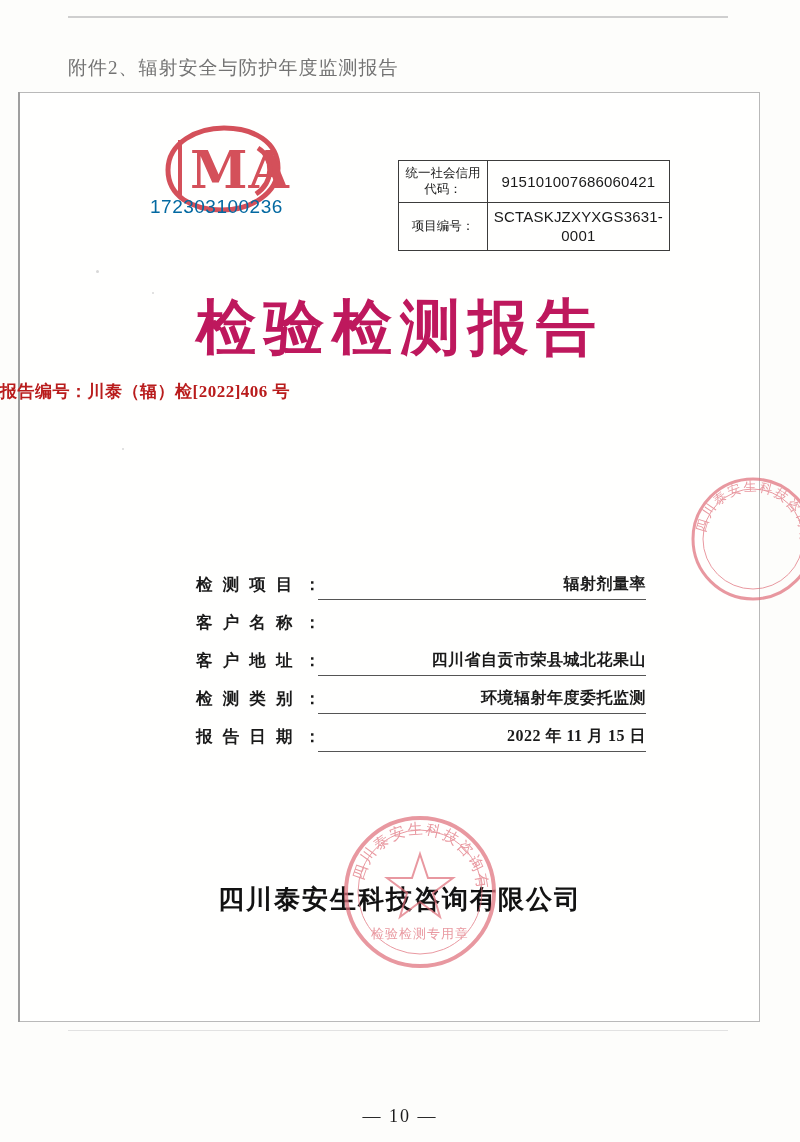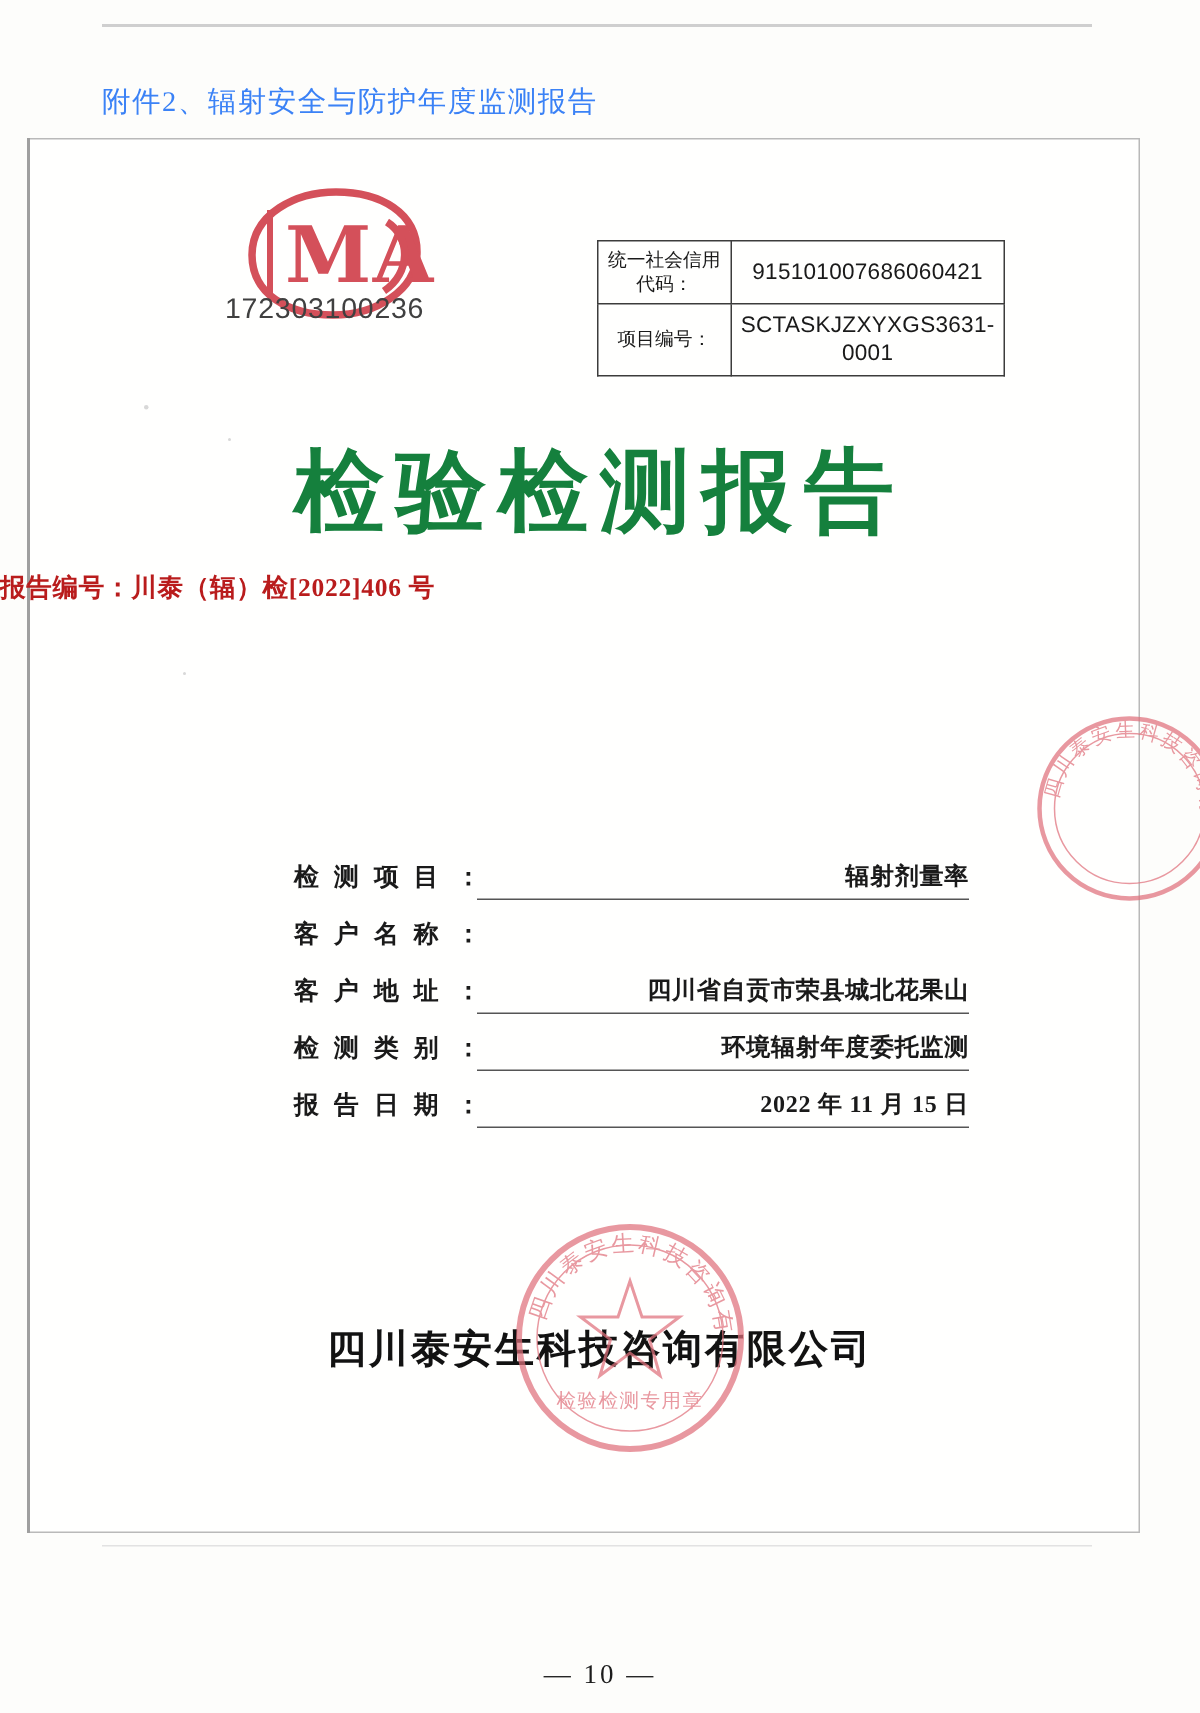--- a/index.html
+++ b/index.html
@@ -41,21 +41,21 @@
     background: #e2e2e2;
   }
 
   
   .attachment-title {
     position: absolute;
     left: 68px;
     top: 55px;
     font-size: 19px;
     letter-spacing: 1px;
-    color: #3b82f6;
+    color: #737373;
     white-space: nowrap;
   }
 
   
   .report-frame {
     position: absolute;
     left: 18px;
     top: 92px;
     width: 742px;
     height: 930px;
@@ -82,21 +82,21 @@
     width: 140px;
     height: 110px;
   }
   .cma-mark svg { display: block; }
   .cma-code {
     position: absolute;
     left: 150px;
     top: 196px;
     width: 150px;
     text-align: left;
-    color: #404040;
+    color: #0369a1;
     font-family: "Liberation Sans", sans-serif;
     font-size: 19px;
     letter-spacing: 0.5px;
   }
 
   
   .code-table {
     position: absolute;
     left: 398px;
     top: 160px;
@@ -125,21 +125,21 @@
   
   .doc-title {
     position: absolute;
     left: 0;
     top: 288px;
     width: 800px;
     text-align: center;
     font-size: 60px;
     font-weight: bold;
     letter-spacing: 8px;
-    color: #15803d;
+    color: #be185d;
     font-family: "DejaVu Serif", serif;
   }
   .report-no {
     position: absolute;
     left: 0;
     top: 380px;
     width: 800px;
     font-size: 17px;
     font-weight: bold;
     color: #b91c1c;

